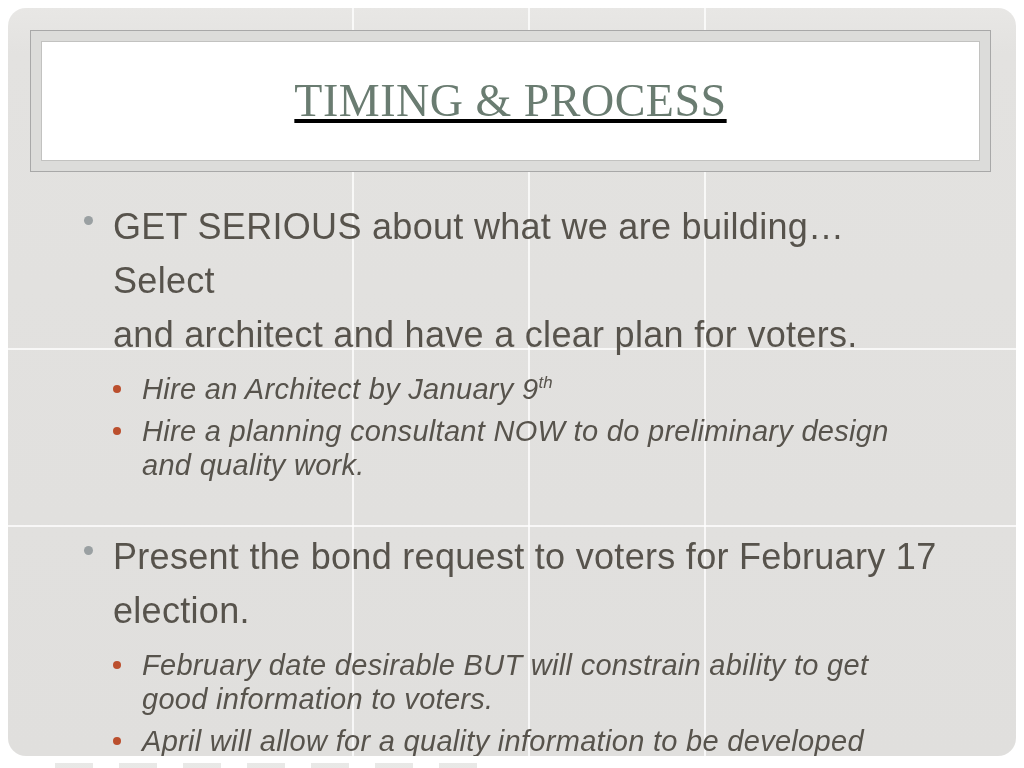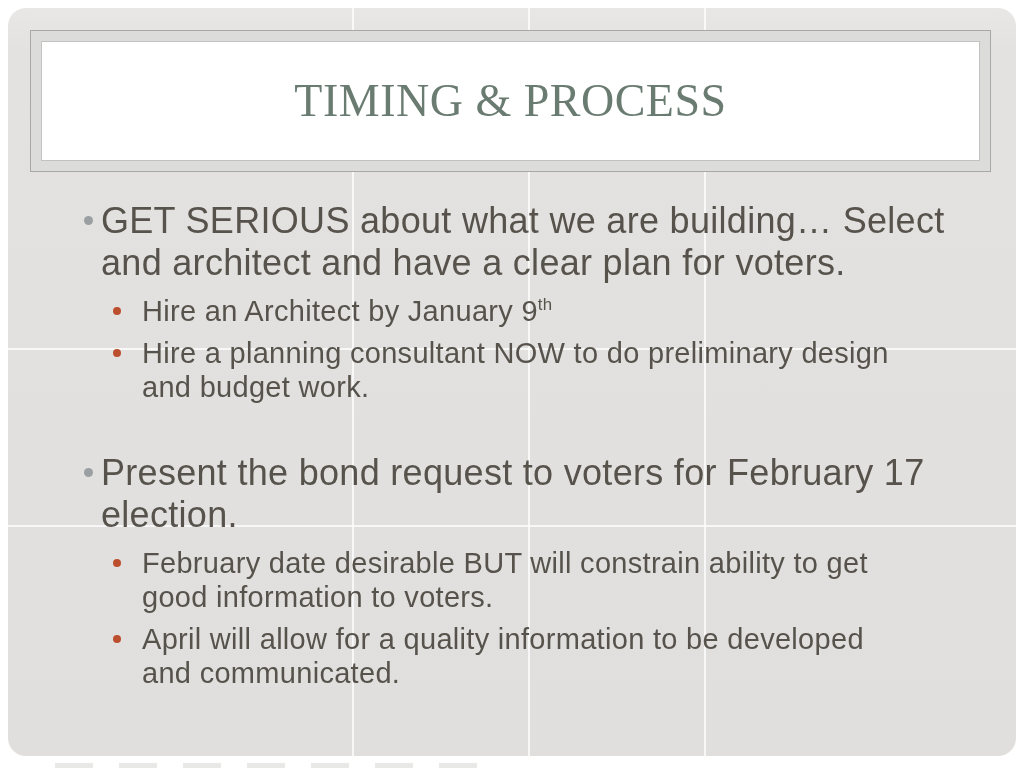--- a/index.html
+++ b/index.html
@@ -26,44 +26,44 @@
   .gridline{position:absolute;background:var(--grid-line);opacity:.75;}
   .gridline.v{top:0;bottom:0;width:2px;}
   .gridline.h{left:0;right:0;height:2px;}
   .gv1{left:344px;} .gv2{left:520px;} .gv3{left:696px;}
   .gh1{top:340px;} .gh2{top:517px;}
 
   .title-box{
     position:absolute;left:22px;top:22px;width:961px;height:142px;
     background:var(--frame-fill);
     border:1px solid var(--frame-border-outer);
-    box-sizing:border-box;padding:10px;
+    box-sizing:border-box;padding:10px;text-decoration:underline;
   }
   .title-inner{
     width:100%;height:100%;background:#ffffff;
     border:1px solid var(--frame-border-inner);box-sizing:border-box;
     display:flex;flex-direction:column;align-items:center;justify-content:center;
   }
   .title-line{
     font-family:"Liberation Serif", serif;
     font-size:46px;line-height:58px;color:var(--title-text);
     letter-spacing:.5px;white-space:nowrap;
   }
 
   .content{position:absolute;left:76px;top:192px;width:870px;color:var(--body-text);}
   .item{display:flex;align-items:flex-start;}
   .dot{border-radius:50%;flex:0 0 auto;}
   .dot.l1{width:9px;height:9px;background:var(--bullet-l1);margin-top:16px;}
   .dot.l2{width:8px;height:8px;background:var(--bullet-l2);margin-top:13px;}
   .btext{white-space:pre-line;letter-spacing:.3px;}
-  .l1t{font-size:36px;line-height:42px;margin-left:8px;}
+  .l1t{font-size:36px;line-height:54px;margin-left:20px;}
   .l2t{font-size:29px;line-height:34px;margin-left:21px;}
   .l2t sup{font-size:.58em;line-height:0;vertical-align:super;}
   .subs{margin-left:29px;margin-top:10px;}
-  .subs .item{margin-bottom:8px;}
+  .subs .item{margin-bottom:8px;font-style:italic;}
   .group2{margin-top:48px;}
 
   .cutoff-strip{
     position:absolute;left:55px;bottom:0;width:430px;height:5px;opacity:.9;
     background:repeating-linear-gradient(90deg,#e6e6e4 0 38px,transparent 38px 64px);
   }
 </style>
 </head>
 <body>
 
@@ -88,21 +88,21 @@
 and architect and have a clear plan for voters.</div>
     </div>
     <div class="subs">
       <div class="item">
         <span class="dot l2"></span>
         <div class="btext l2t"><span>Hire an Architect by January 9</span><sup>th</sup></div>
       </div>
       <div class="item">
         <span class="dot l2"></span>
         <div class="btext l2t">Hire a planning consultant NOW to do preliminary design
-and budget work.</div>
+and quality work.</div>
       </div>
     </div>
 
     <div class="item group2">
       <span class="dot l1"></span>
       <div class="btext l1t">Present the bond request to voters for February 17
 election.</div>
     </div>
     <div class="subs">
       <div class="item">

